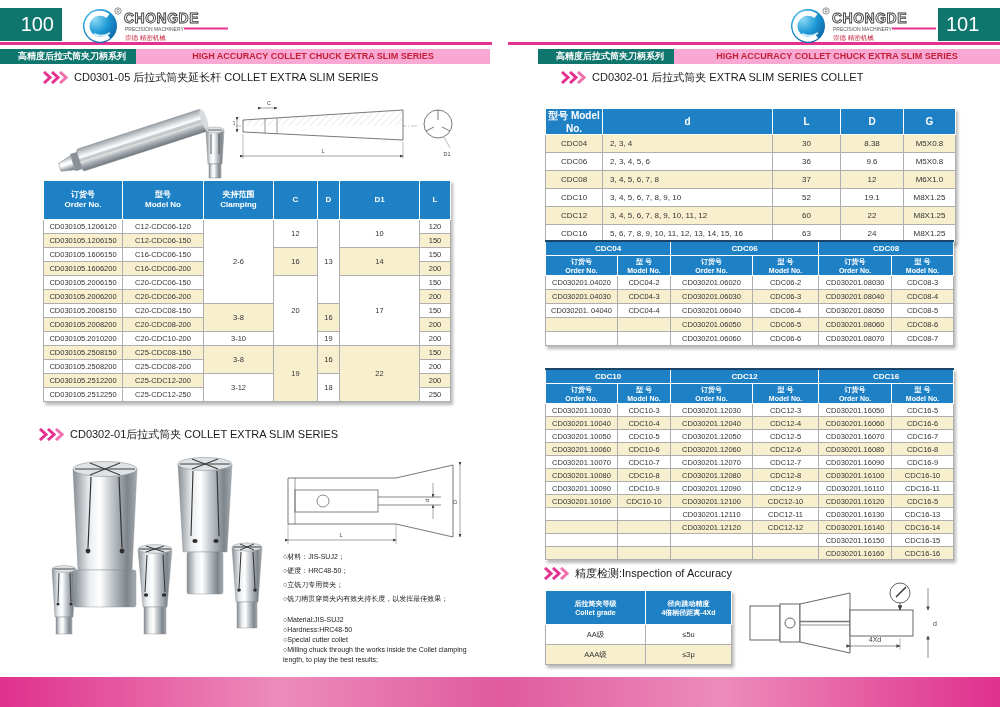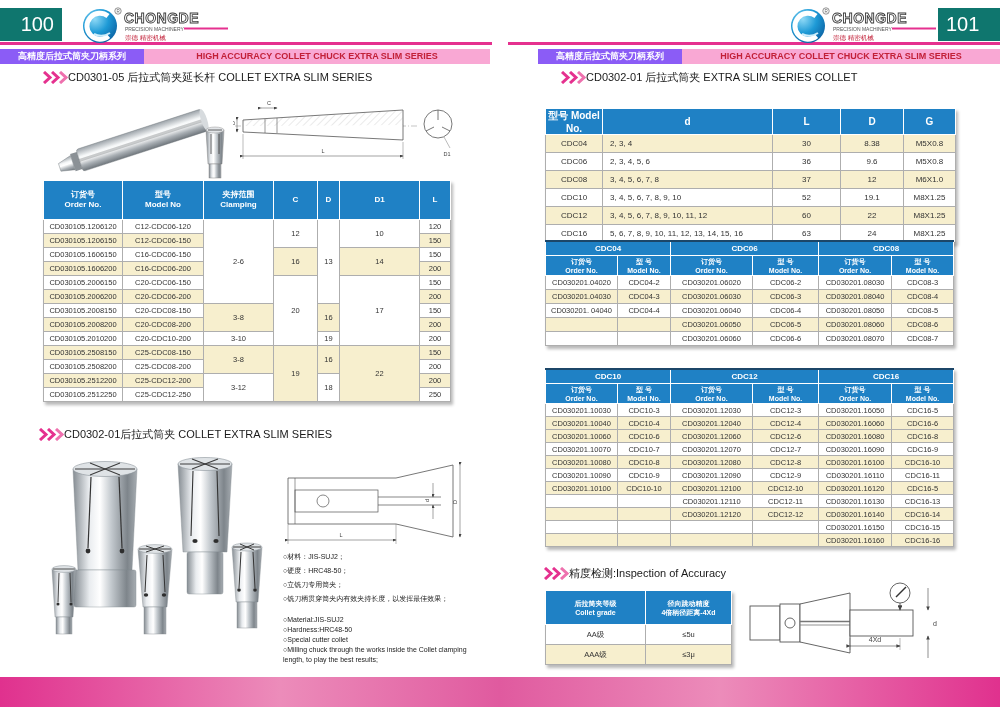--- a/index.html
+++ b/index.html
@@ -5,24 +5,24 @@
   html,body{margin:0;padding:0;background:#fff;}
   body{width:1000px;height:707px;position:relative;font-family:"Liberation Sans",sans-serif;overflow:hidden;}
   .abs{position:absolute;}
   
   .pn{background:#0f766e;color:#fff;font-size:20px;height:33px;line-height:33px;width:62px;}
   .pn.left{left:0;top:8px;text-align:right;padding-right:8px;box-sizing:border-box;}
   .pn.right{left:938px;top:8px;text-align:left;padding-left:8px;box-sizing:border-box;}
   .magline{height:3px;background:#E5318F;top:42px;}
   
   .banner{top:49px;height:15px;display:flex;font-size:9px;font-weight:bold;line-height:15px;}
-  .banner-cn{background:#8b5cf6;color:#fff;padding:0 18px 0 18px;white-space:nowrap;}
+  .banner-cn{background:#0f766e;color:#fff;padding:0 10px 0 18px;white-space:nowrap;}
   .banner-en{background:#f9a8d4;color:#C22038;flex:1;text-align:center;white-space:nowrap;}
   
-  .sec{display:flex;align-items:center;height:14px;}
+  .sec{display:flex;align-items:center;gap:6px;height:14px;}
   .sec .txt{font-size:11px;color:#1a1a1a;white-space:nowrap;}
   
   table.tbl{border-collapse:collapse;table-layout:fixed;background:#fff;box-shadow:2px 3px 3px rgba(0,0,0,.28);}
   table.tbl th{background:#1F81C5;color:#fff;border:1px solid #fff;font-weight:bold;padding:0;}
   table.tbl td{border:1px solid #aeaeae;color:#333;text-align:center;overflow:hidden;white-space:nowrap;padding:0 1px;}
   table.tbl td.cream{background:#F7EFCE;}
   table.tbl td.al{text-align:left;padding-left:7px;}
   
   .tbl-main{width:407px;font-size:7.5px;}
   .tbl-main th{font-size:8px;height:38px;}
@@ -616,20 +616,28 @@
       </tr>
       <tr>
         <td class="cream">CD030201.10040</td>
         <td class="cream">CDC10-4</td>
         <td class="cream">CD030201.12040</td>
         <td class="cream">CDC12-4</td>
         <td class="cream">CD030201.16060</td>
         <td class="cream">CDC16-6</td>
       </tr>
       <tr>
+        <td>CD030201.10050</td>
+        <td>CDC10-5</td>
+        <td>CD030201.12050</td>
+        <td>CDC12-5</td>
+        <td>CD030201.16070</td>
+        <td>CDC16-7</td>
+      </tr>
+      <tr>
         <td class="cream">CD030201.10060</td>
         <td class="cream">CDC10-6</td>
         <td class="cream">CD030201.12060</td>
         <td class="cream">CDC12-6</td>
         <td class="cream">CD030201.16080</td>
         <td class="cream">CDC16-8</td>
       </tr>
       <tr>
         <td>CD030201.10070</td>
         <td>CDC10-7</td>

